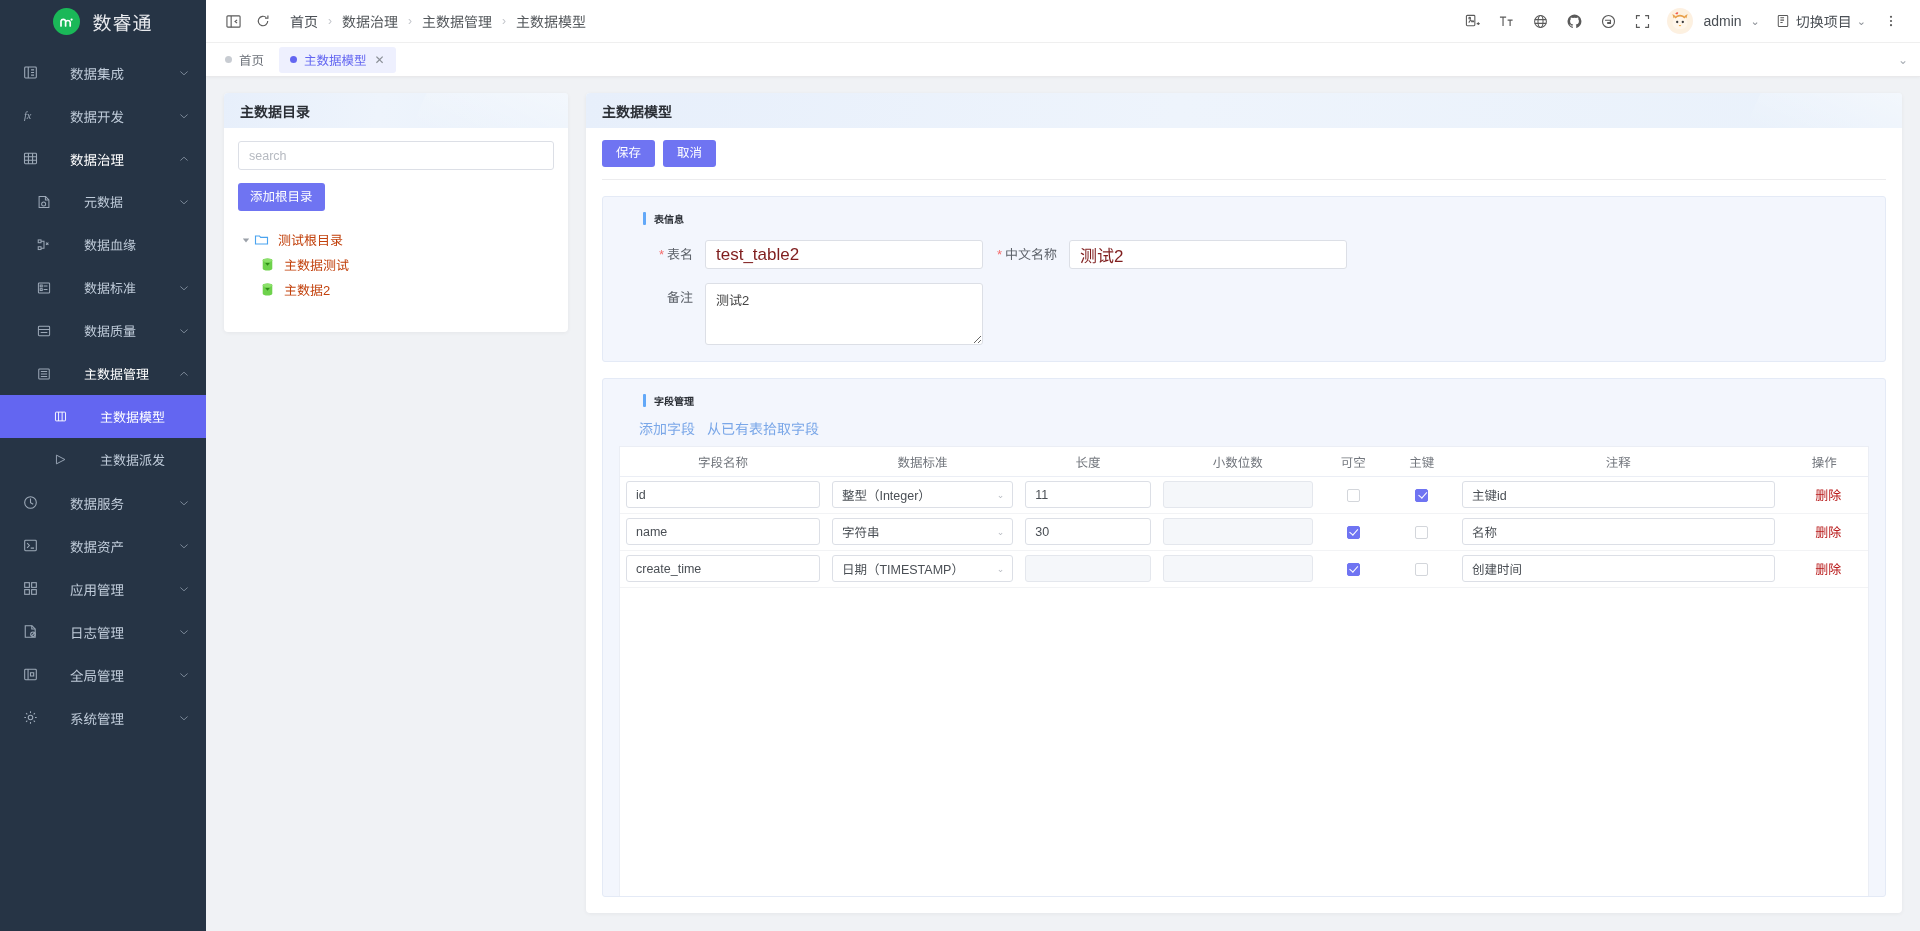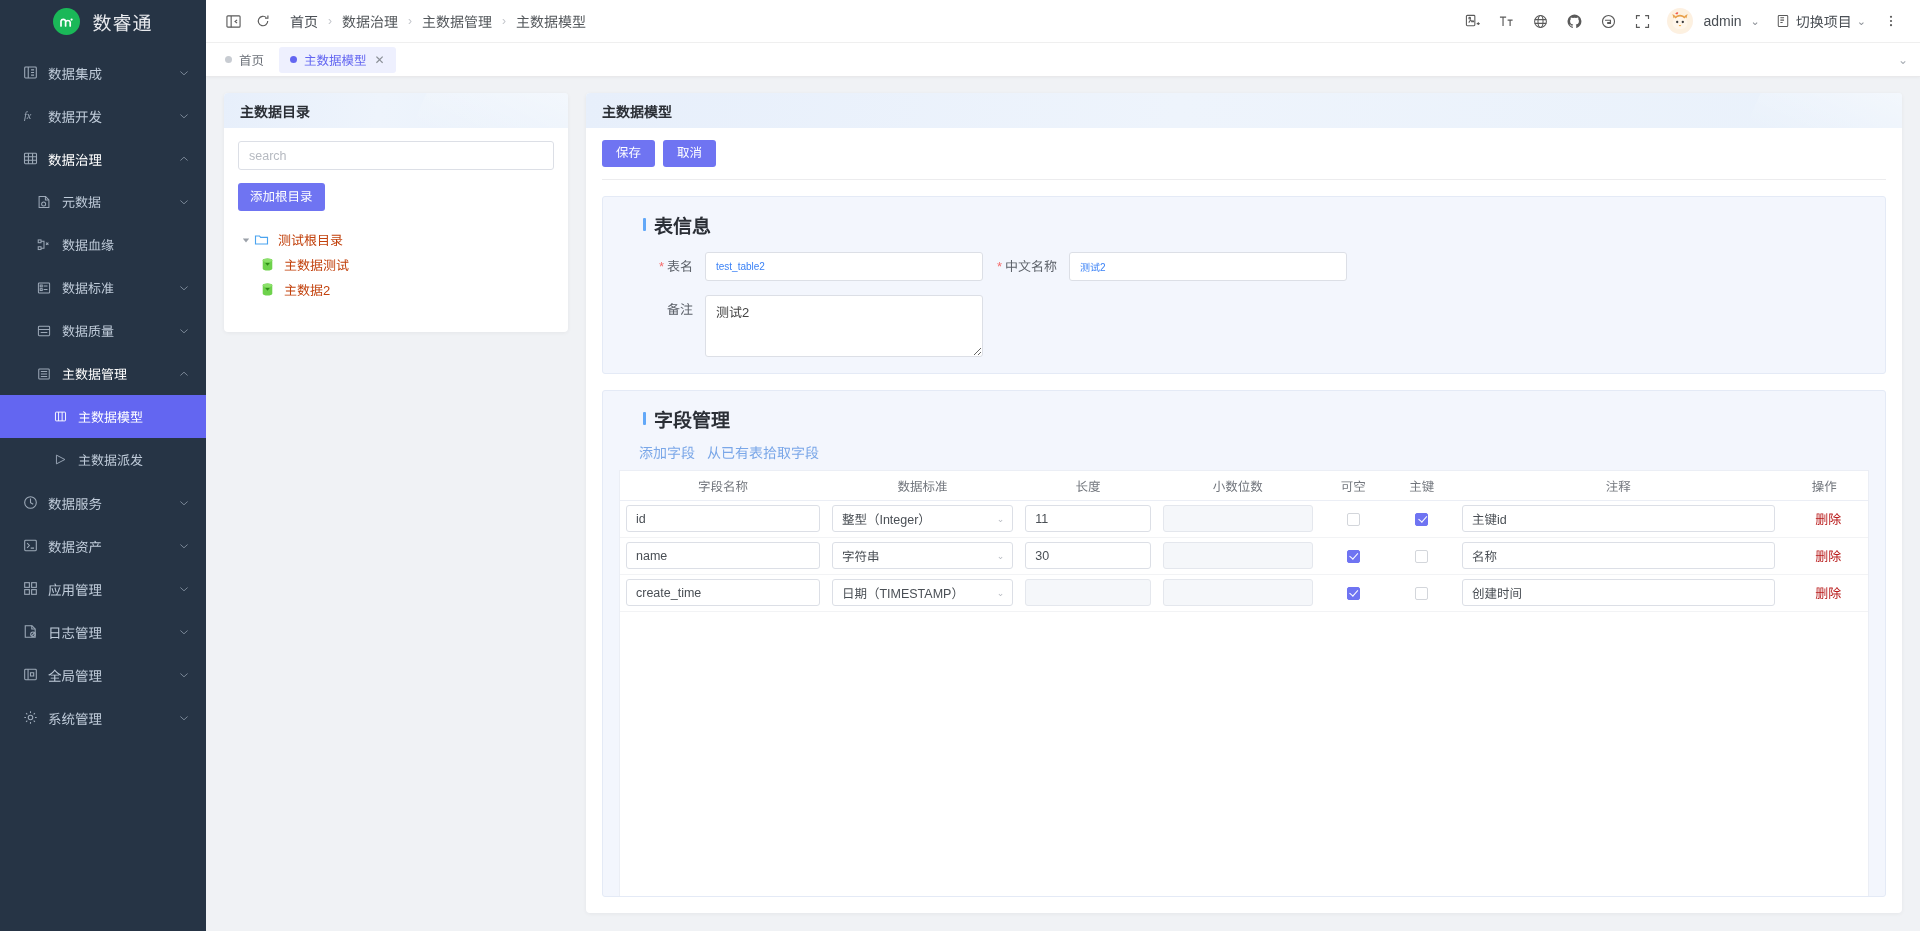--- a/index.html
+++ b/index.html
@@ -25,21 +25,21 @@
     width: 27px; height: 27px; border-radius: 50%;
     background: #1ab858; display: flex; align-items: center; justify-content: center;
     color: #fff; font-size: 16px; font-weight: bold; line-height: 1;
   }
   .logo-text { color: #e8eaee; font-size: 19px; letter-spacing: 1px; }
 
   .menu { flex: 1; padding-top: 8px; overflow: hidden; }
   .menu-item {
     height: 43px; display: flex; align-items: center;
     padding-left: 22px; padding-right: 16px;
-    color: #bfcbd9; font-size: 13.5px; cursor: pointer; position: relative;
+    color: #bfcbd9; font-size: 13.5px; cursor: pointer; position: relative; gap: 22px;
   }
   .menu-item .mi-ic {
     width: 16px; height: 16px; margin-right: 10px; flex-shrink: 0;
     display: flex; align-items: center; justify-content: center;
     opacity: .78;
   }
   .menu-item .mi-label { flex: 1; white-space: nowrap; }
   .menu-item .mi-arrow { width: 12px; height: 12px; opacity: .55; flex-shrink: 0; }
   .menu-item.lvl2 { padding-left: 36px; font-size: 13px; }
   .menu-item.lvl3 { padding-left: 52px; font-size: 13px; }
@@ -147,32 +147,32 @@
   }
   .model-body { padding: 12px 16px 16px 16px; flex: 1; display: flex; flex-direction: column; min-height: 0; }
   .action-row { display: flex; gap: 8px; padding-bottom: 12px; border-bottom: 1px solid #ececee; }
   .btn-action { height: 27px; padding: 0 14px; }
 
   .panel {
     background: #f3f6fd; border: 1px solid #e4eaf6; border-radius: 3px;
     margin-top: 16px; padding: 14px 16px 16px 16px;
   }
   .panel.fields { flex: 1; display: flex; flex-direction: column; min-height: 0; padding-bottom: 0; }
-  .panel-title { display: flex; align-items: center; font-size: 19px; font-weight: bold; color: #2b2f36; padding-left: 24px; }
+  .panel-title { display: flex; align-items: center; font-size: 10px; font-weight: bold; color: #2b2f36; padding-left: 24px; }
   .panel-bar { width: 3px; height: 13px; background: #62a8f8; margin-right: 8px; border-radius: 1px; }
 
   .form-row { display: flex; align-items: flex-start; margin-top: 14px; }
   .form-label {
     width: 86px; text-align: right; padding-right: 12px; font-size: 13px;
     color: #5d626a; line-height: 29px; flex-shrink: 0;
   }
   .req { color: #f56c6c; margin-right: 3px; }
   .text-input {
     height: 29px; border: 1px solid #dcdfe6; border-radius: 3px; background: #fff;
-    padding: 0 10px; font-size: 10px; color: #3b82f6; outline: none; font-family: inherit;
+    padding: 0 10px; font-size: 17px; color: #7f1d1d; outline: none; font-family: inherit;
   }
   .w-table { width: 278px; }
   .w-cname { width: 278px; }
   .ta {
     width: 278px; height: 62px; border: 1px solid #dcdfe6; border-radius: 3px;
     background: #fff; padding: 6px 10px; font-size: 13px; color: #444;
     outline: none; resize: vertical; font-family: inherit;
   }
 
   .field-links { margin-top: 10px; display: flex; gap: 12px; font-size: 14px; margin-left: 20px; }

